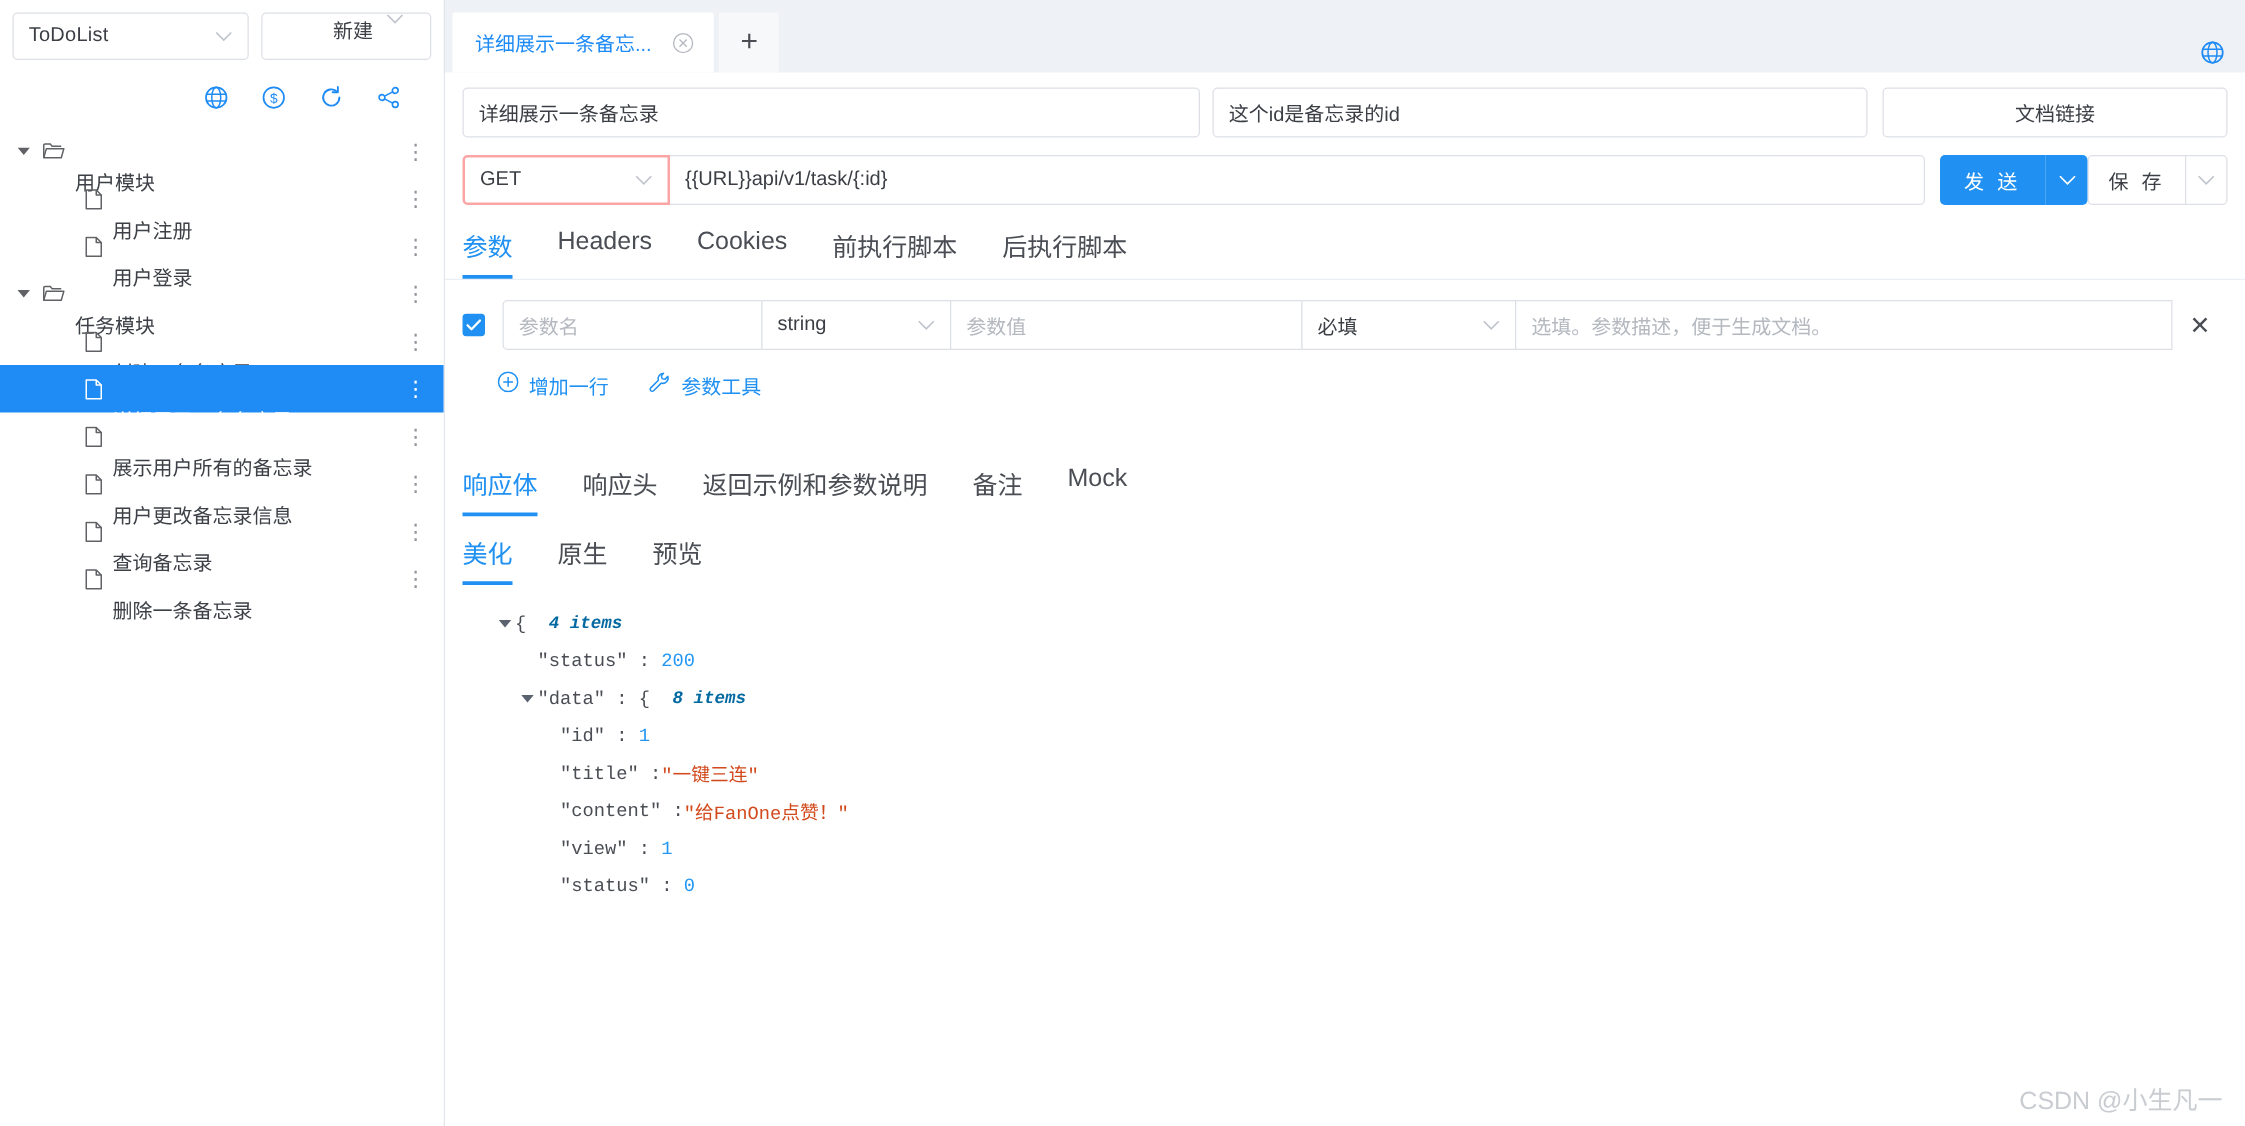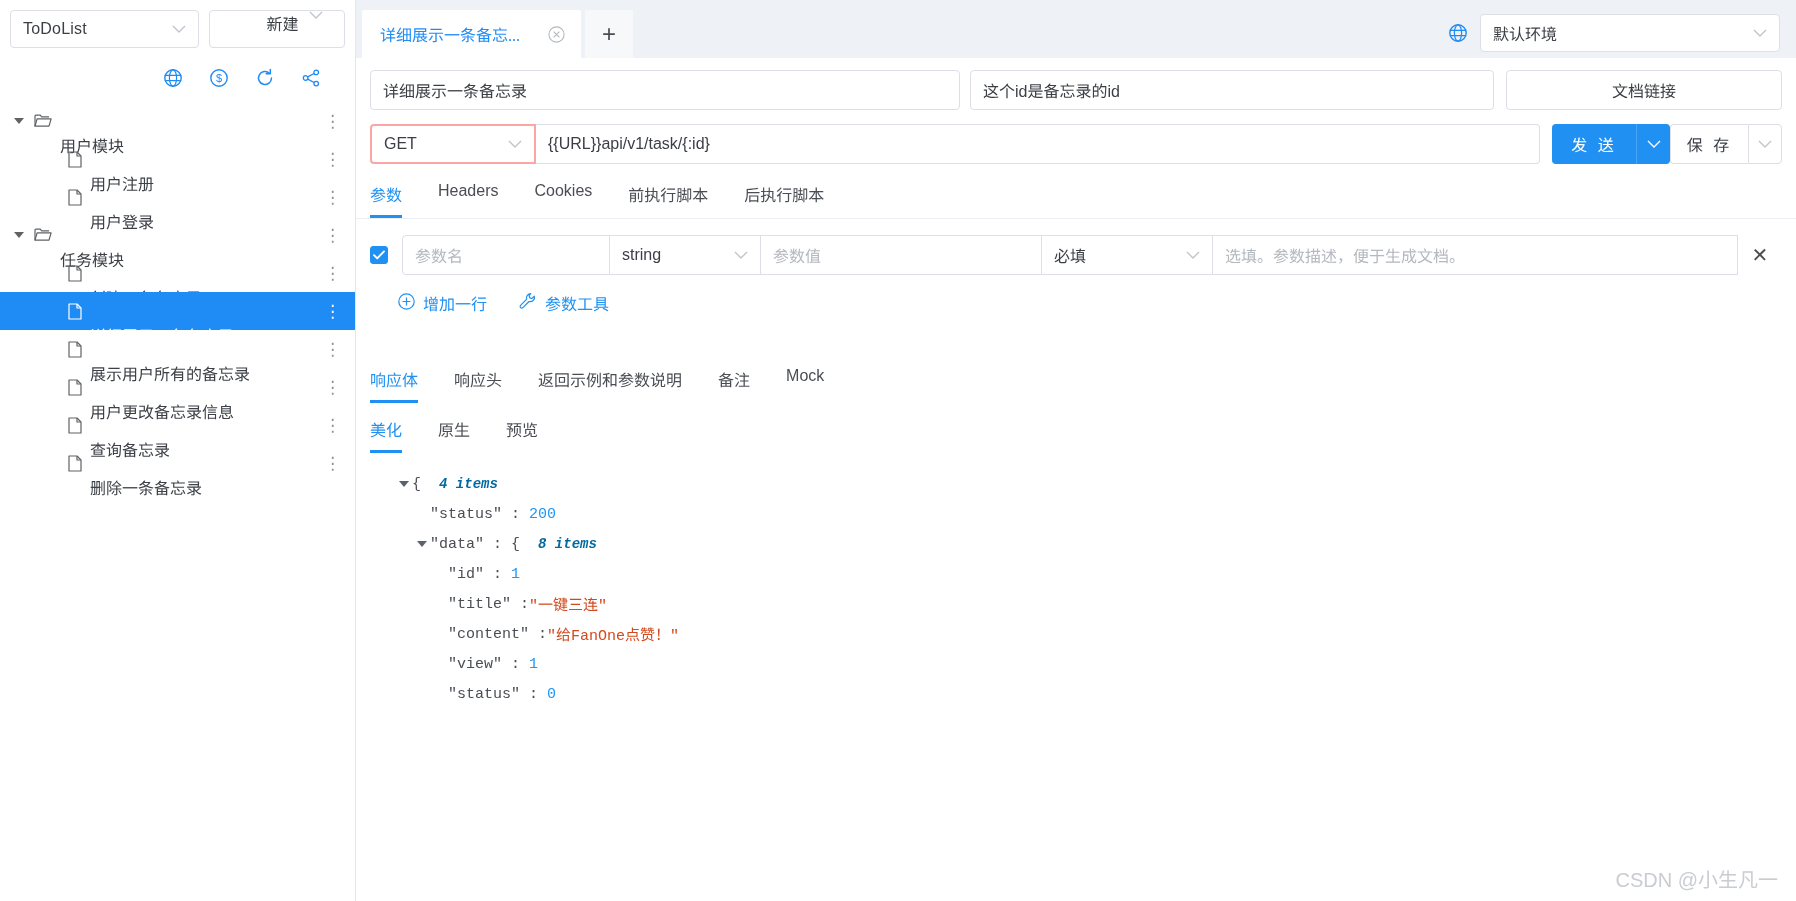--- a/index.html
+++ b/index.html
@@ -59,24 +59,23 @@
   }
   .node.selected { background:#1f8bf5; color:#fff; }
   .node.selected .ficon { color:#fff; }
   .node.selected .dots { color:#fff; }
 
   
   .main { flex:1 1 auto; height:901px; display:flex; flex-direction:column; background:#eef1f5; }
 
   .tabbar { height: 58px; display:flex; align-items:flex-end; padding-left: 6px; gap: 4px; }
   .rtab {
-    height: 48px; background:#fff; display:flex; align-items:center; gap: 28px;
+    height: 48px; background:#fff; display:flex; align-items:center; gap: 17px;
     padding: 0 16px 0 18px; color:#1f8bf5; font-size: 16px; border-radius: 2px 2px 0 0;
     min-width: 196px;
-    font-family: Liberation Serif, serif;
   }
   .rtab .close { color:#b5b9bf; display:flex; align-items:center; }
   .tabadd {
     height: 48px; width: 48px; background:#f7f8fa; display:flex; align-items:center;
     justify-content:center; color:#4a4e54; font-size: 24px; font-weight: 300;
   }
   .envbox { margin-left:auto; display:flex; align-items:center; gap: 12px; padding-right: 16px; padding-bottom: 6px; }
   .env-globe { color:#1f8bf5; display:flex; align-items:center; }
   .env-select {
     width: 300px; height: 38px; border:1px solid #dcdfe6; border-radius:4px; background:#fff;
@@ -125,21 +124,21 @@
     color:#3b3f45; font-size:16px; letter-spacing: 3px;
     display:flex; align-items:center; justify-content:center; border-radius: 4px 0 0 4px;
   }
   .save-split {
     width: 34px; height: 40px; background:#fff; border:1px solid #dcdfe6;
     display:flex; align-items:center; justify-content:center; color:#8d9199; border-radius: 0 4px 4px 0;
   }
 
   .tabs { display:flex; gap: 0; padding: 18px 14px 0 14px; position:relative; }
   .tab {
-    font-size: 16px; color:#4a4e54; padding: 0 0 12px 0; margin-right: 36px;
+    font-size: 20px; color:#4a4e54; padding: 0 0 12px 0; margin-right: 36px;
     position:relative; white-space:nowrap;
   }
   .tab.active { color:#2091f2; }
   .tab.active::after {
     content:''; position:absolute; left:0; right:0; bottom:0; height:3px; background:#2091f2;
   }
   .tabs.sub { padding-top: 14px; }
   .tabs-line { height:1px; background:#ebeef2; margin: 0 0 0 0; }
 
   .paramrow { display:flex; align-items:center; padding: 16px 14px 0 14px; gap: 0; }
@@ -374,28 +373,20 @@
       <div class="tabadd">+</div>
 
       <div class="envbox">
         <span class="env-globe">
           <svg width="20" height="20" viewBox="0 0 20 20">
               <circle cx="10" cy="10" r="8.2" fill="none" stroke="currentColor" stroke-width="1.4"></circle>
               <ellipse cx="10" cy="10" rx="3.6" ry="8.2" fill="none" stroke="currentColor" stroke-width="1.2"></ellipse>
               <path d="M1.9 7.3h16.2M1.9 12.7h16.2" stroke="currentColor" stroke-width="1.2"></path>
             </svg>
         </span>
-        <div class="env-select">
-          <span>默认环境</span>
-          <span class="chev">
-            <svg width="14" height="9" viewBox="0 0 14 9">
-                <path d="M1 1l6 6 6-6" fill="none" stroke="currentColor" stroke-width="1.4"></path>
-              </svg>
-          </span>
-        </div>
       </div>
     </div>
 
     <div class="pane">
 
       <div class="row-name">
         <div class="inp name-inp">
           <span>详细展示一条备忘录</span>
         </div>
         <div class="inp desc-inp">

